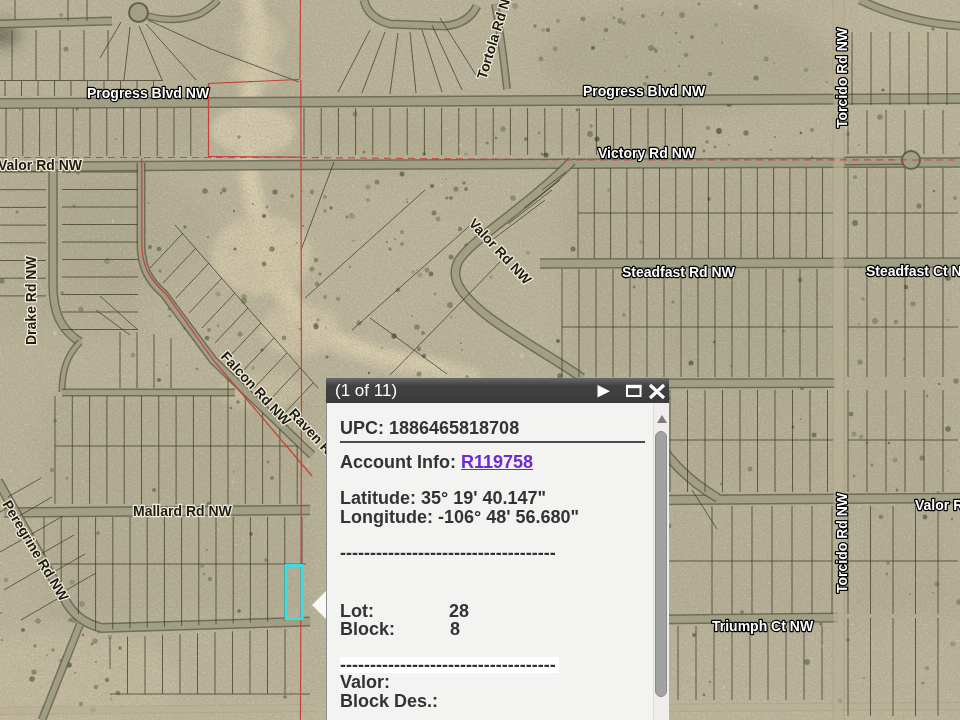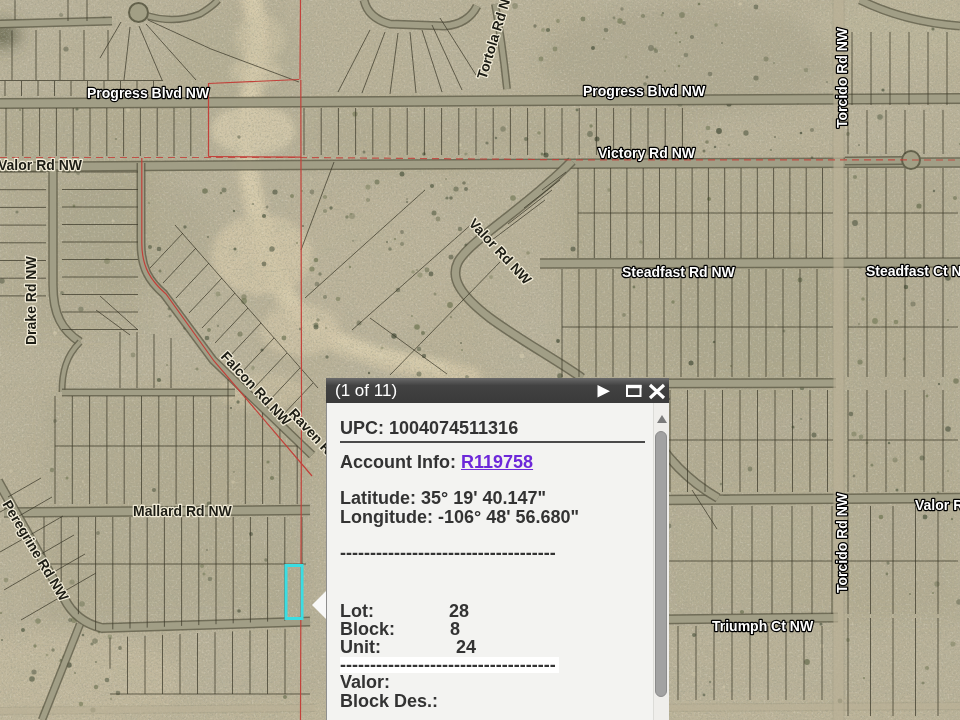--- a/index.html
+++ b/index.html
@@ -555,29 +555,28 @@
  <div id="phead">
         <span id="ptitle">(1 of 11)</span>
   <svg width="343" height="25" style="position:absolute;left:0;top:0">
    <path d="M271.5,7L271.5,19.5L284,13.2Z" fill="#fff"></path>
    <rect x="301" y="8" width="13.5" height="10" fill="none" stroke="#fff" stroke-width="2"></rect>
    <path d="M300,8.5L315.5,8.5" stroke="#fff" stroke-width="3.4"></path>
    <path d="M324,7L338,20M338,7L324,20" stroke="#fff" stroke-width="3.2"></path>
   </svg>
  </div>
  <div id="pbody">
-  <div class="t" style="top:15px">UPC: 1004074511316</div>
+  <div class="t" style="top:15px">UPC: 1886465818708</div>
   <div id="phr"></div>
   <div class="t" style="top:49px">Account Info: <span id="plink">R119758</span></div>
   <div class="t" style="top:85px">Latitude: 35° 19' 40.147"</div>
   <div class="t" style="top:104px">Longitude: -106° 48' 56.680"</div>
   <div class="t" style="top:140px">------------------------------------</div>
   <div class="t" style="top:198px">Lot:&nbsp;&nbsp;&nbsp;&nbsp;&nbsp;&nbsp;&nbsp;&nbsp;&nbsp;&nbsp;&nbsp;&nbsp;&nbsp;&nbsp;&nbsp;28</div>
   <div class="t" style="top:216px">Block:&nbsp;&nbsp;&nbsp;&nbsp;&nbsp;&nbsp;&nbsp;&nbsp;&nbsp;&nbsp;&nbsp;8</div>
-  <div class="t" style="top:234px">Unit:&nbsp;&nbsp;&nbsp;&nbsp;&nbsp;&nbsp;&nbsp;&nbsp;&nbsp;&nbsp;&nbsp;&nbsp;&nbsp;&nbsp;&nbsp;24</div>
   <div id="pwhite"></div>
   <div class="t" style="top:252px">------------------------------------</div>
   <div class="t" style="top:269px">Valor:</div>
   <div class="t" style="top:288px">Block Des.:</div>
   <div id="psb">
    <div id="psbup"></div>
    <div id="psbthumb"></div>
   </div>
  </div>
 </div>

